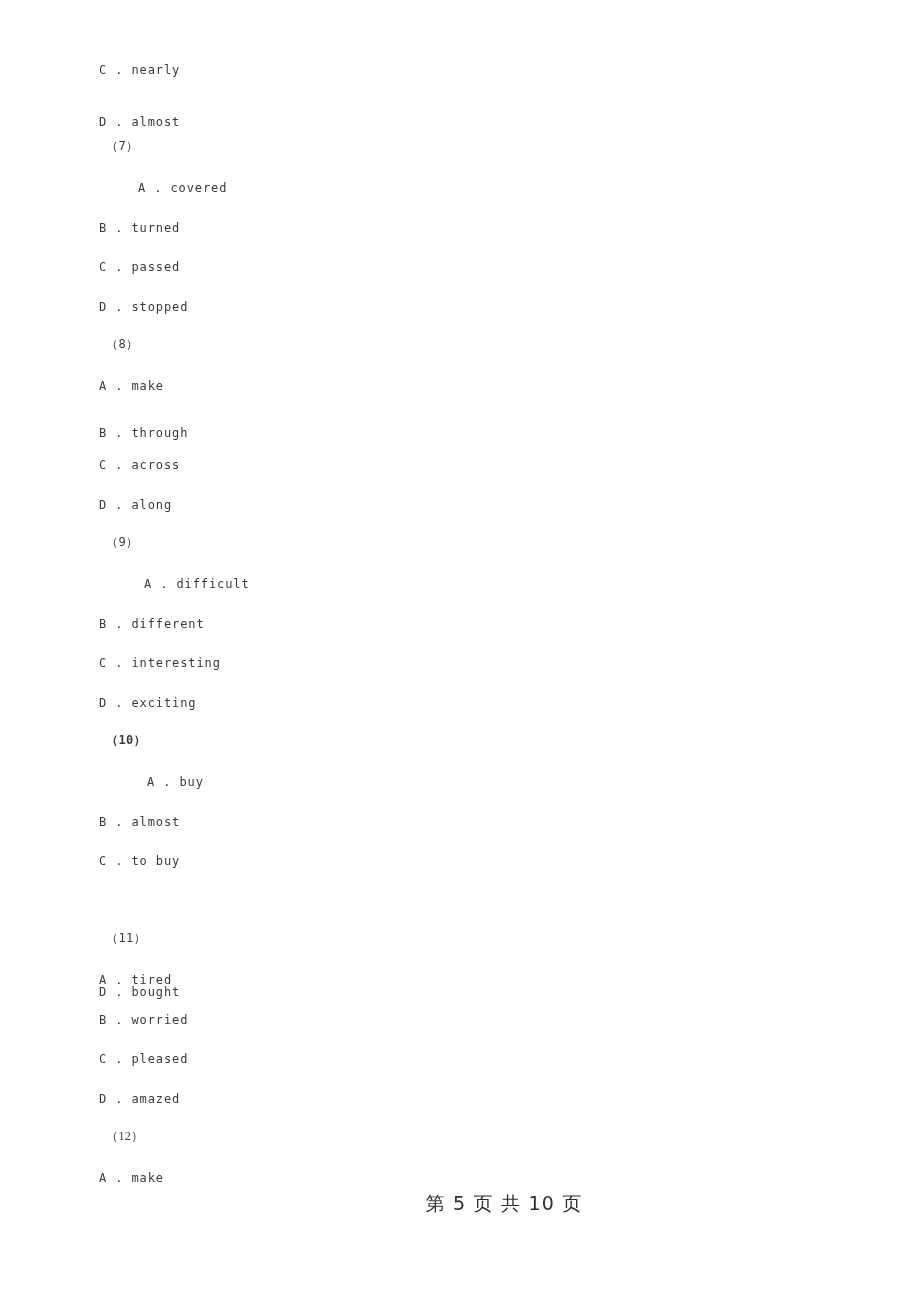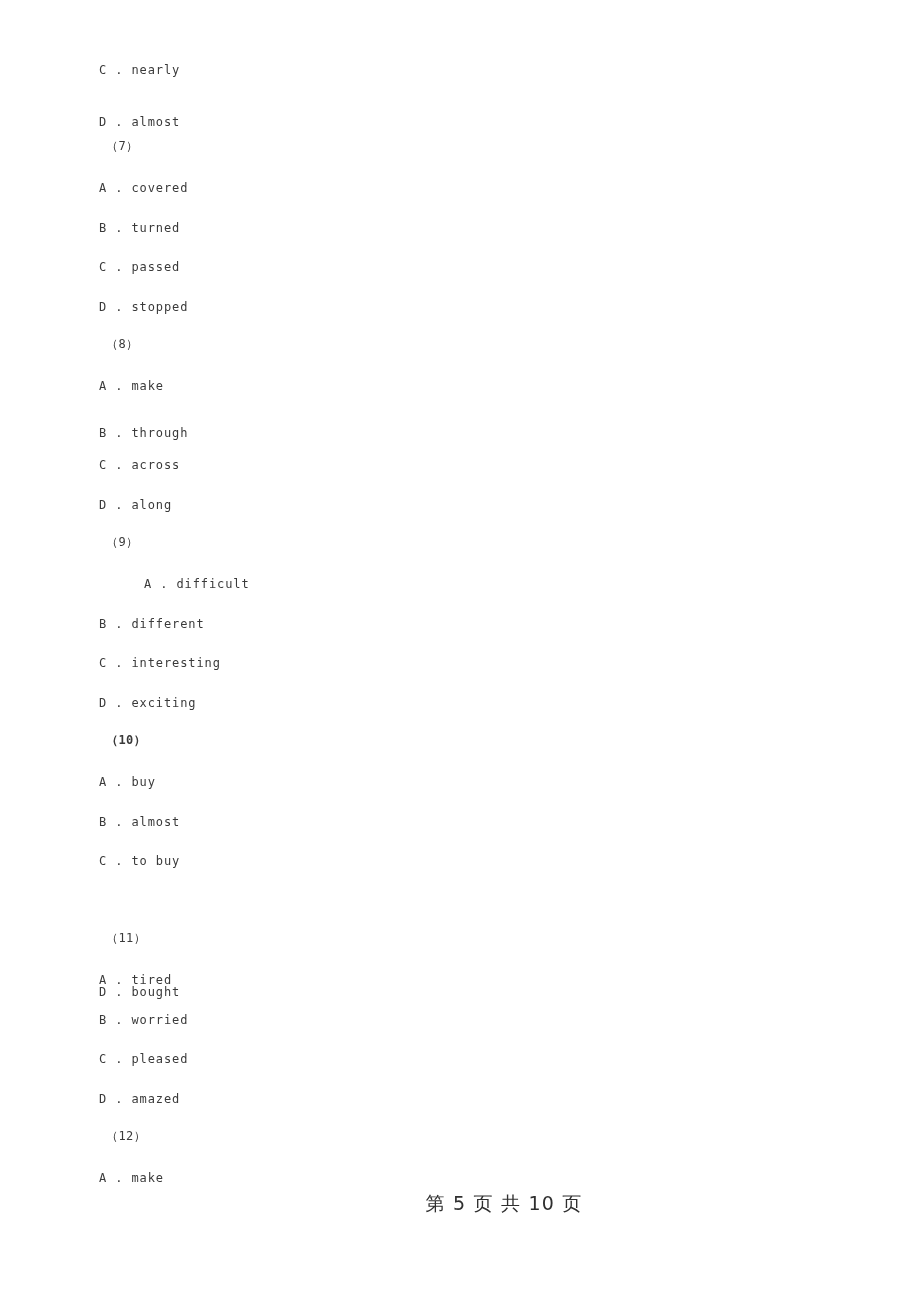--- a/index.html
+++ b/index.html
@@ -58,41 +58,41 @@
   }
 </style>
 </head>
 <body>
 
 <div class="page">
   <div class="content" id="content">
       <div class="line option" style="top: 62px;">C . nearly</div>
       <div class="line option" style="top: 114px;">D . almost</div>
       <div class="line qnum" style="top: 138px;">（7）</div>
-      <div class="line option" style="top: 180px;">A . covered</div>
+      <div class="line option" style="top: 180px; margin-left: 39px;">A . covered</div>
       <div class="line option" style="top: 220px;">B . turned</div>
       <div class="line option" style="top: 259px;">C . passed</div>
       <div class="line option" style="top: 299px;">D . stopped</div>
       <div class="line qnum" style="top: 336px;">（8）</div>
       <div class="line option" style="top: 378px;">A . make</div>
       <div class="line option" style="top: 418px; margin-top: 7px;">B . through</div>
       <div class="line option" style="top: 457px;">C . across</div>
       <div class="line option" style="top: 497px;">D . along</div>
       <div class="line qnum" style="top: 534px;">（9）</div>
       <div class="line option" style="top: 576px; margin-left: 45px;">A . difficult</div>
       <div class="line option" style="top: 616px;">B . different</div>
       <div class="line option" style="top: 655px;">C . interesting</div>
       <div class="line option" style="top: 695px;">D . exciting</div>
       <div class="line qnum" style="top: 732px; font-weight: bold;">（10）</div>
-      <div class="line option" style="top: 774px;">A . buy</div>
+      <div class="line option" style="top: 774px; margin-left: 48px;">A . buy</div>
       <div class="line option" style="top: 814px;">B . almost</div>
       <div class="line option" style="top: 853px;">C . to buy</div>
       <div class="line option" style="top: 944px; margin-top: 40px;">D . bought</div>
       <div class="line qnum" style="top: 930px;">（11）</div>
       <div class="line option" style="top: 972px;">A . tired</div>
       <div class="line option" style="top: 1012px;">B . worried</div>
       <div class="line option" style="top: 1051px;">C . pleased</div>
       <div class="line option" style="top: 1091px;">D . amazed</div>
-      <div class="line qnum" style="top: 1128px;">（12）</div>
+      <div class="line qnum" style="top: 1128px; font-family: Liberation Serif, serif;">（12）</div>
       <div class="line option" style="top: 1170px;">A . make</div>
     </div>
   <div class="footer">第 5 页 共 10 页</div>
 </div>
 
 </body></html>

